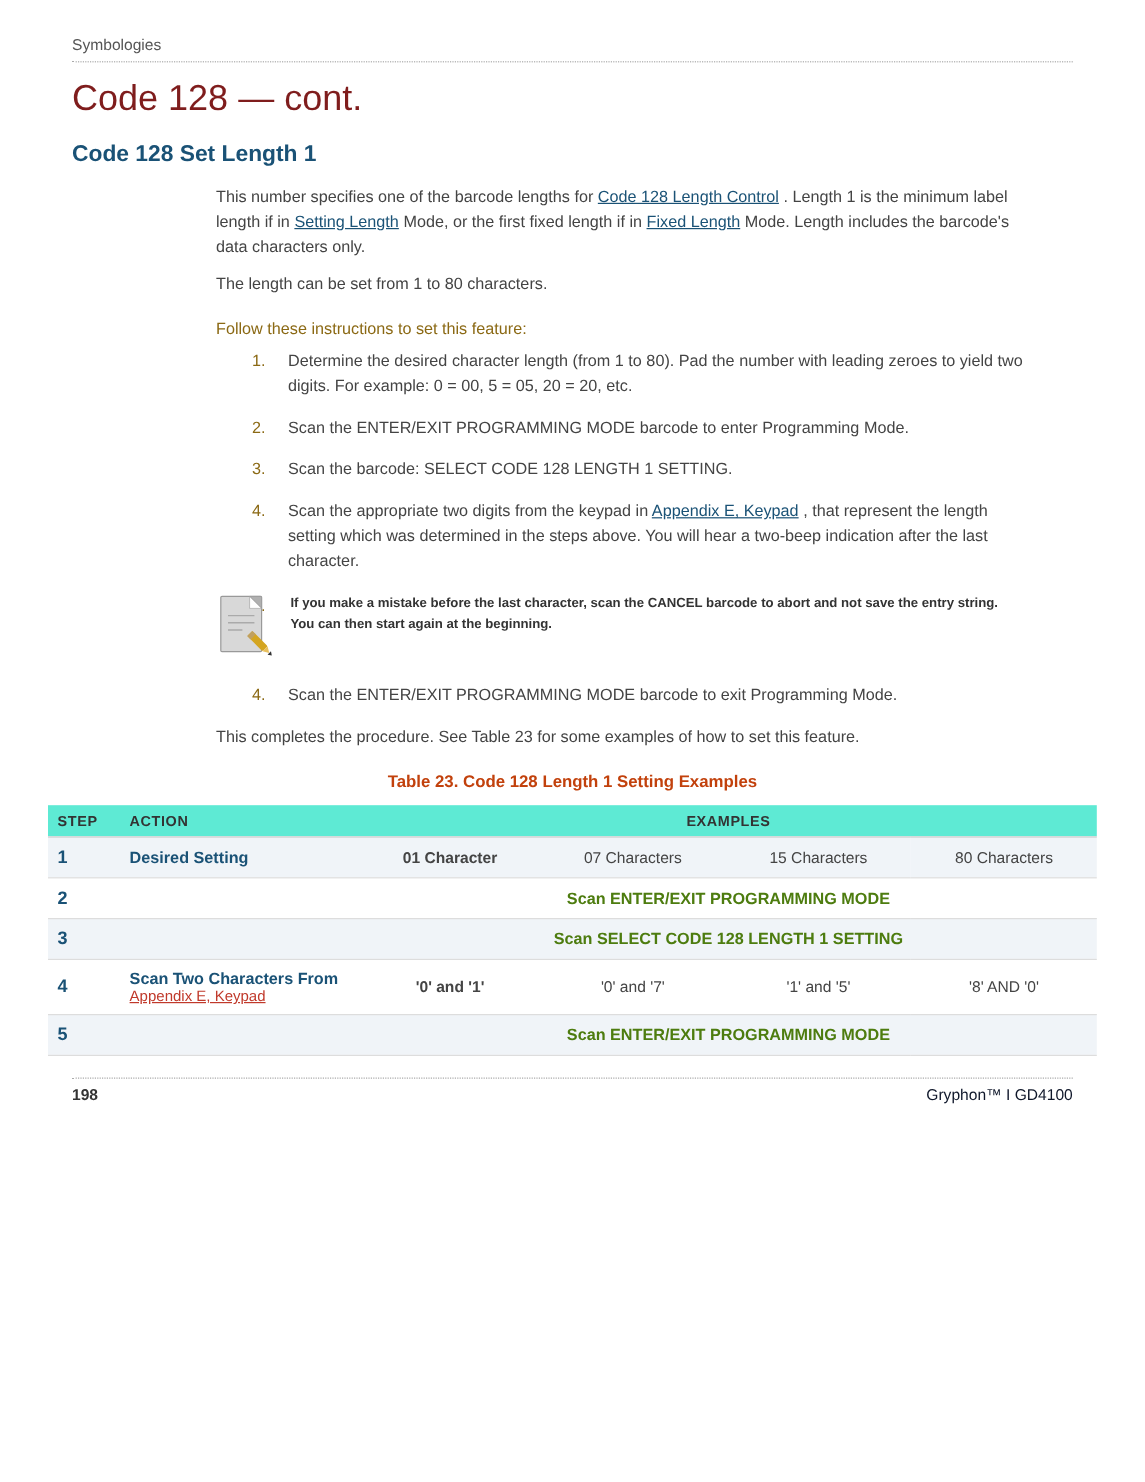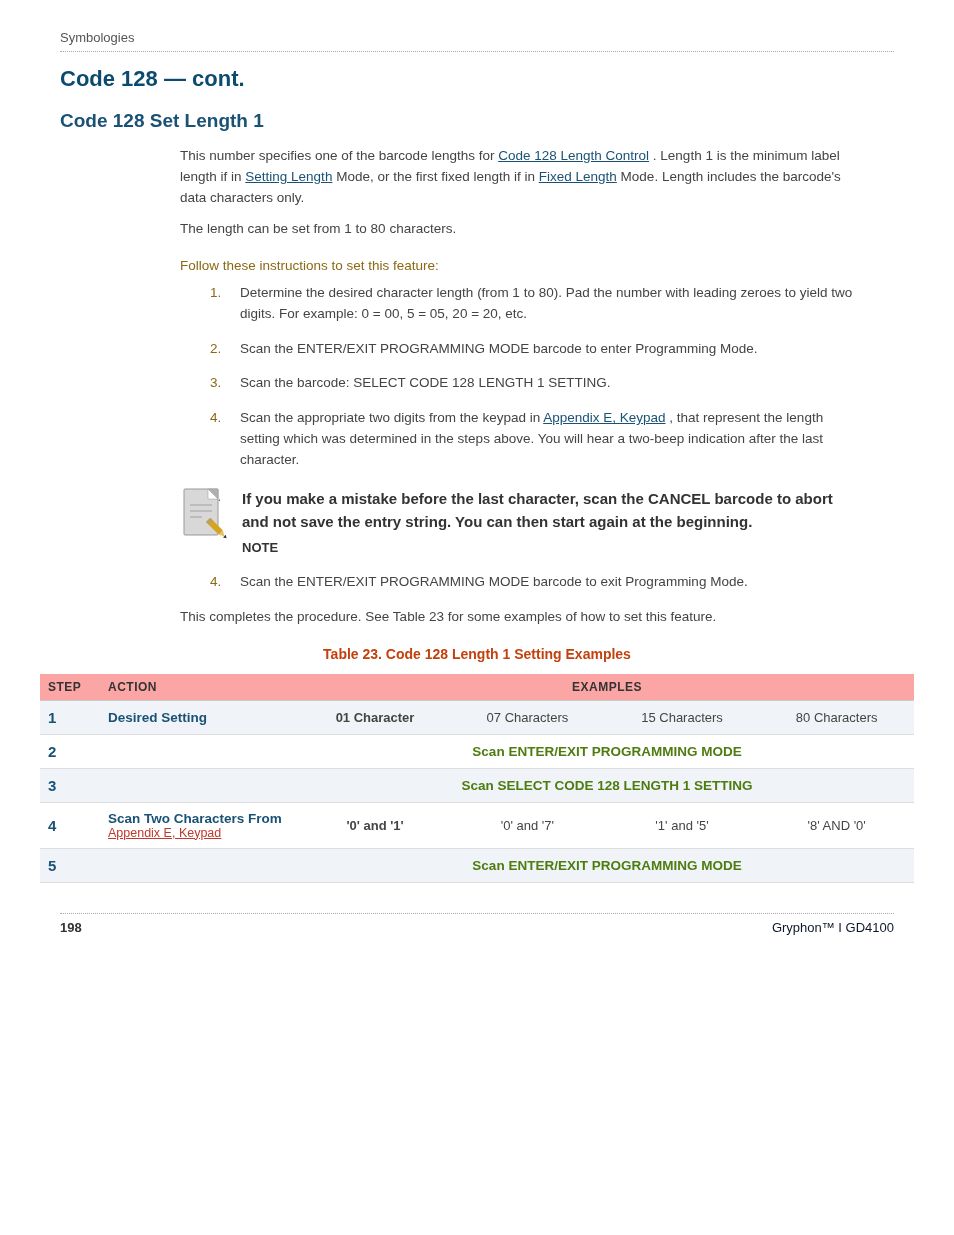--- a/index.html
+++ b/index.html
@@ -29,23 +29,23 @@
       color: #555;
     }
     .dotted-line {
       border: none;
       border-top: 1px dotted #aaa;
       margin: 4px 0 14px 0;
     }
 
     
     .section-title {
-      font-size: 22px;
-      font-weight: bold;
-      color: #0c4a6e;
+      font-size: 30px;
+      font-weight: normal;
+      color: #7f1d1d;
       margin-bottom: 18px;
     }
 
     
     .subsection-title {
       font-size: 19px;
       font-weight: bold;
       color: #1a5276;
       margin-bottom: 14px;
     }
@@ -112,21 +112,21 @@
     .note-icon {
       width: 48px;
       height: 60px;
       flex-shrink: 0;
       position: relative;
     }
     .note-content {
       flex: 1;
     }
     .note-bold-text {
-      font-size: 15px;
+      font-size: 11px;
       font-weight: bold;
       color: #333;
       line-height: 1.55;
     }
     .note-label {
       font-size: 13px;
       font-weight: bold;
       color: #333;
       margin-top: 4px;
     }
@@ -140,21 +140,21 @@
       margin: 18px 0 12px 0;
     }
 
     .settings-table {
       width: 100%;
       border-collapse: collapse;
       font-size: 13.5px;
     }
 
     .settings-table thead tr {
-      background: #fca5a5;
+      background: #5eead4;
     }
 
     .settings-table th {
       font-weight: bold;
       font-size: 12px;
       color: #333;
       text-transform: uppercase;
       letter-spacing: 0.5px;
       padding: 6px 8px;
       text-align: left;
@@ -212,21 +212,21 @@
     }
 
     .settings-table .desired-col {
       font-weight: bold;
       font-size: 13px;
     }
 
     
     .footer {
       position: absolute;
-      bottom: 8px;
+      bottom: 20px;
       left: 60px;
       right: 60px;
       display: flex;
       justify-content: space-between;
       align-items: center;
       padding-top: 6px;
       border-top: 1px dotted #aaa;
     }
     .footer-page {
       font-size: 13px;
@@ -320,21 +320,20 @@
                 <polygon points="0,18 6,18 3,23" fill="#e8c060"></polygon>
                 <rect x="0" y="0" width="6" height="4" fill="#c0a060"></rect>
 
                 <polygon points="1,23 5,23 3,26" fill="#333"></polygon>
               </g>
             </svg>
           </div>
 
           <div class="note-content">
             <p class="note-bold-text">If you make a mistake before the last character, scan the CANCEL barcode to abort and not save the entry string. You can then start again at the beginning.</p>
-            <p class="note-label">NOTE</p>
           </div>
         </div>
       </li>
 
       <li style="counter-increment: step-counter;">
         <span>Scan the ENTER/EXIT PROGRAMMING MODE barcode to exit Programming Mode.</span>
       </li>
     </ol>
 
     <p class="completion-text">This completes the procedure. See Table 23 for some examples of how to set this feature.</p>

